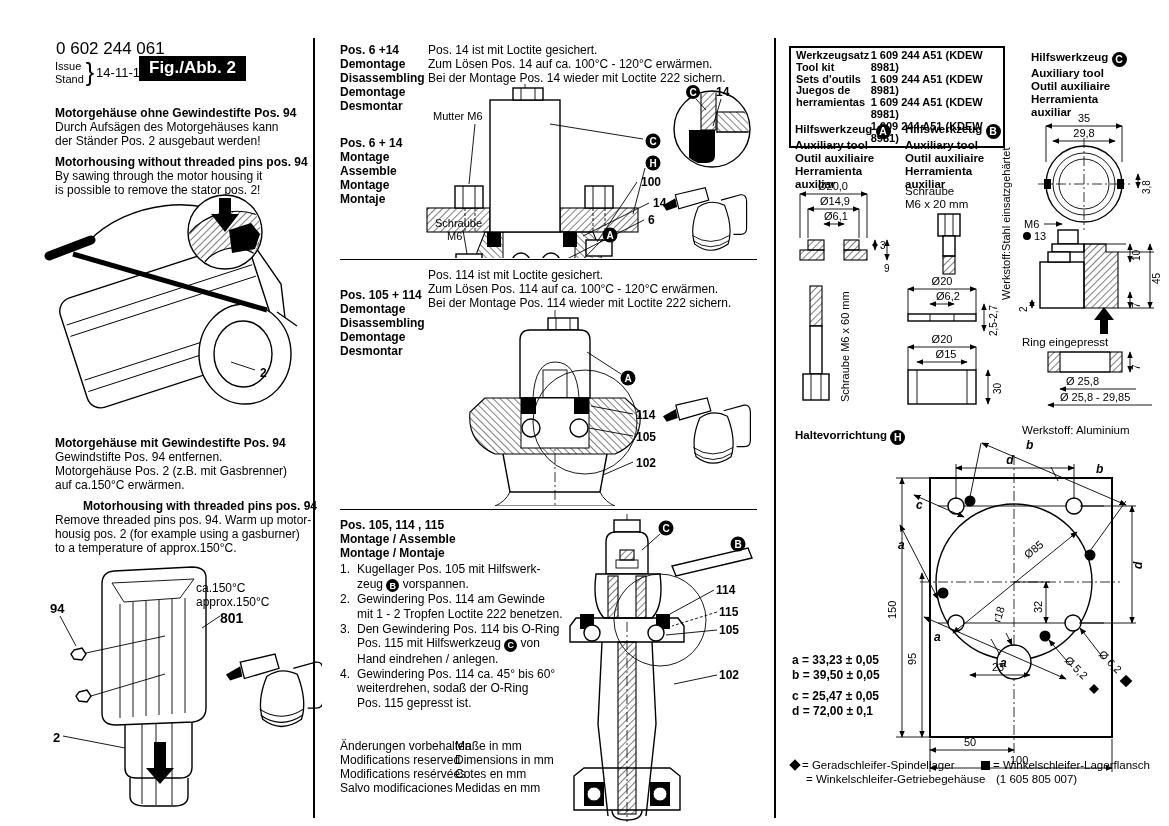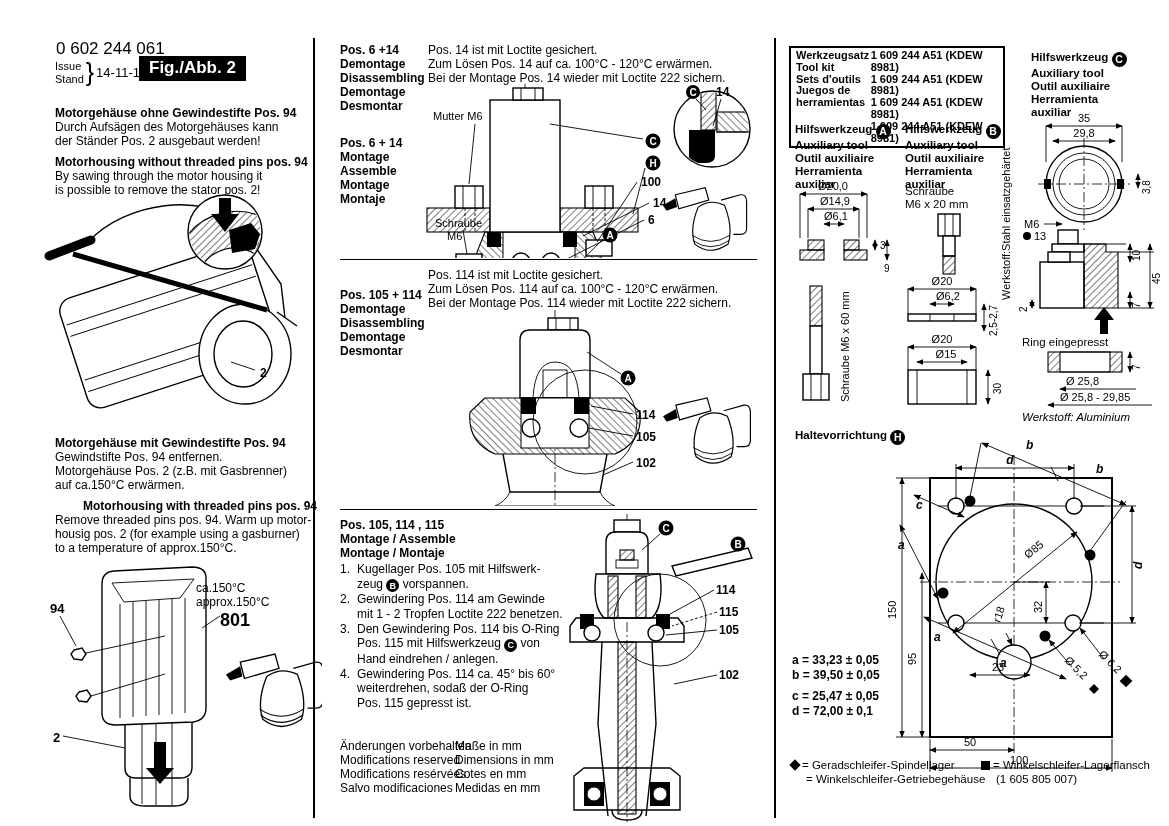--- a/index.html
+++ b/index.html
@@ -144,21 +144,21 @@
     <line x1="56" y1="97" x2="135" y2="80" class="dim"></line>
     <line x1="61" y1="140" x2="135" y2="118" class="dim"></line>
     <line x1="30" y1="60" x2="46" y2="90" class="dim"></line>
     <line x1="190" y1="60" x2="172" y2="72" class="dim"></line>
     <line x1="33" y1="180" x2="95" y2="192" class="dim"></line>
     <use href="#burner" transform="translate(196,96) scale(1.02)"></use>
   </svg>
   <div class="abs b" style="left:50px;top:601px;font-size:13px;">94</div>
   <div class="abs t12 pre" style="left:196px;top:581px;">ca.150°C
 approx.150°C</div>
-  <div class="abs b" style="left:220px;top:610px;font-size:18px;">801</div>
+  <div class="abs b" style="left:220px;top:610px;font-size:14px;">801</div>
   <div class="abs b" style="left:53px;top:730px;font-size:13px;">2</div>
 
   <div class="vline" style="left:313px;top:38px;height:780px;"></div>
   <div class="vline" style="left:774px;top:38px;height:780px;"></div>
 
   <div class="abs t12 b pre" style="left:340px;top:43px;">Pos. 6 +14
 Demontage
 Disassembling
 Demontage
 Desmontar</div>
@@ -498,21 +498,21 @@
     <rect x="92" y="240" width="12" height="20" class="hat"></rect>
     <line x1="42" y1="240" x2="92" y2="240" class="outn"></line>
     <line x1="42" y1="260" x2="92" y2="260" class="outn"></line>
     <line x1="112" y1="240" x2="112" y2="260" class="dim dima"></line>
     <text transform="translate(122,258) rotate(-90)" class="t10">7</text>
     <text x="48" y="273">Ø 25,8</text>
     <line x1="42" y1="277" x2="118" y2="277" class="dim" marker-start="url(#arr)"></line>
     <text x="42" y="289">Ø 25,8 - 29,85</text>
     <line x1="30" y1="293" x2="134" y2="293" class="dim" marker-start="url(#arr)"></line>
   </svg>
-  <div class="abs t115" style="left:1022px;top:411px;font-style:italic;">Werkstoff: Aluminium</div>
+  <div class="abs t115" style="left:1022px;top:424px;">Werkstoff: Aluminium</div>
 
   <div class="abs" style="left:795px;top:429px;">
     <div class="t115 b"><span>Haltevorrichtung</span> <span class="bdg bdg-l">H</span></div>
   </div>
 
   <svg class="abs" style="left:858px;top:437px;" width="311" height="341" viewBox="0 0 311 341">
     <rect x="72" y="41" width="182" height="259" fill="#fff" stroke="#000" stroke-width="2"></rect>
     <line x1="156" y1="18" x2="156" y2="318" class="cl"></line>
     <line x1="62" y1="145" x2="262" y2="145" class="cl"></line>
     <line x1="80" y1="69" x2="246" y2="69" class="thin"></line>

